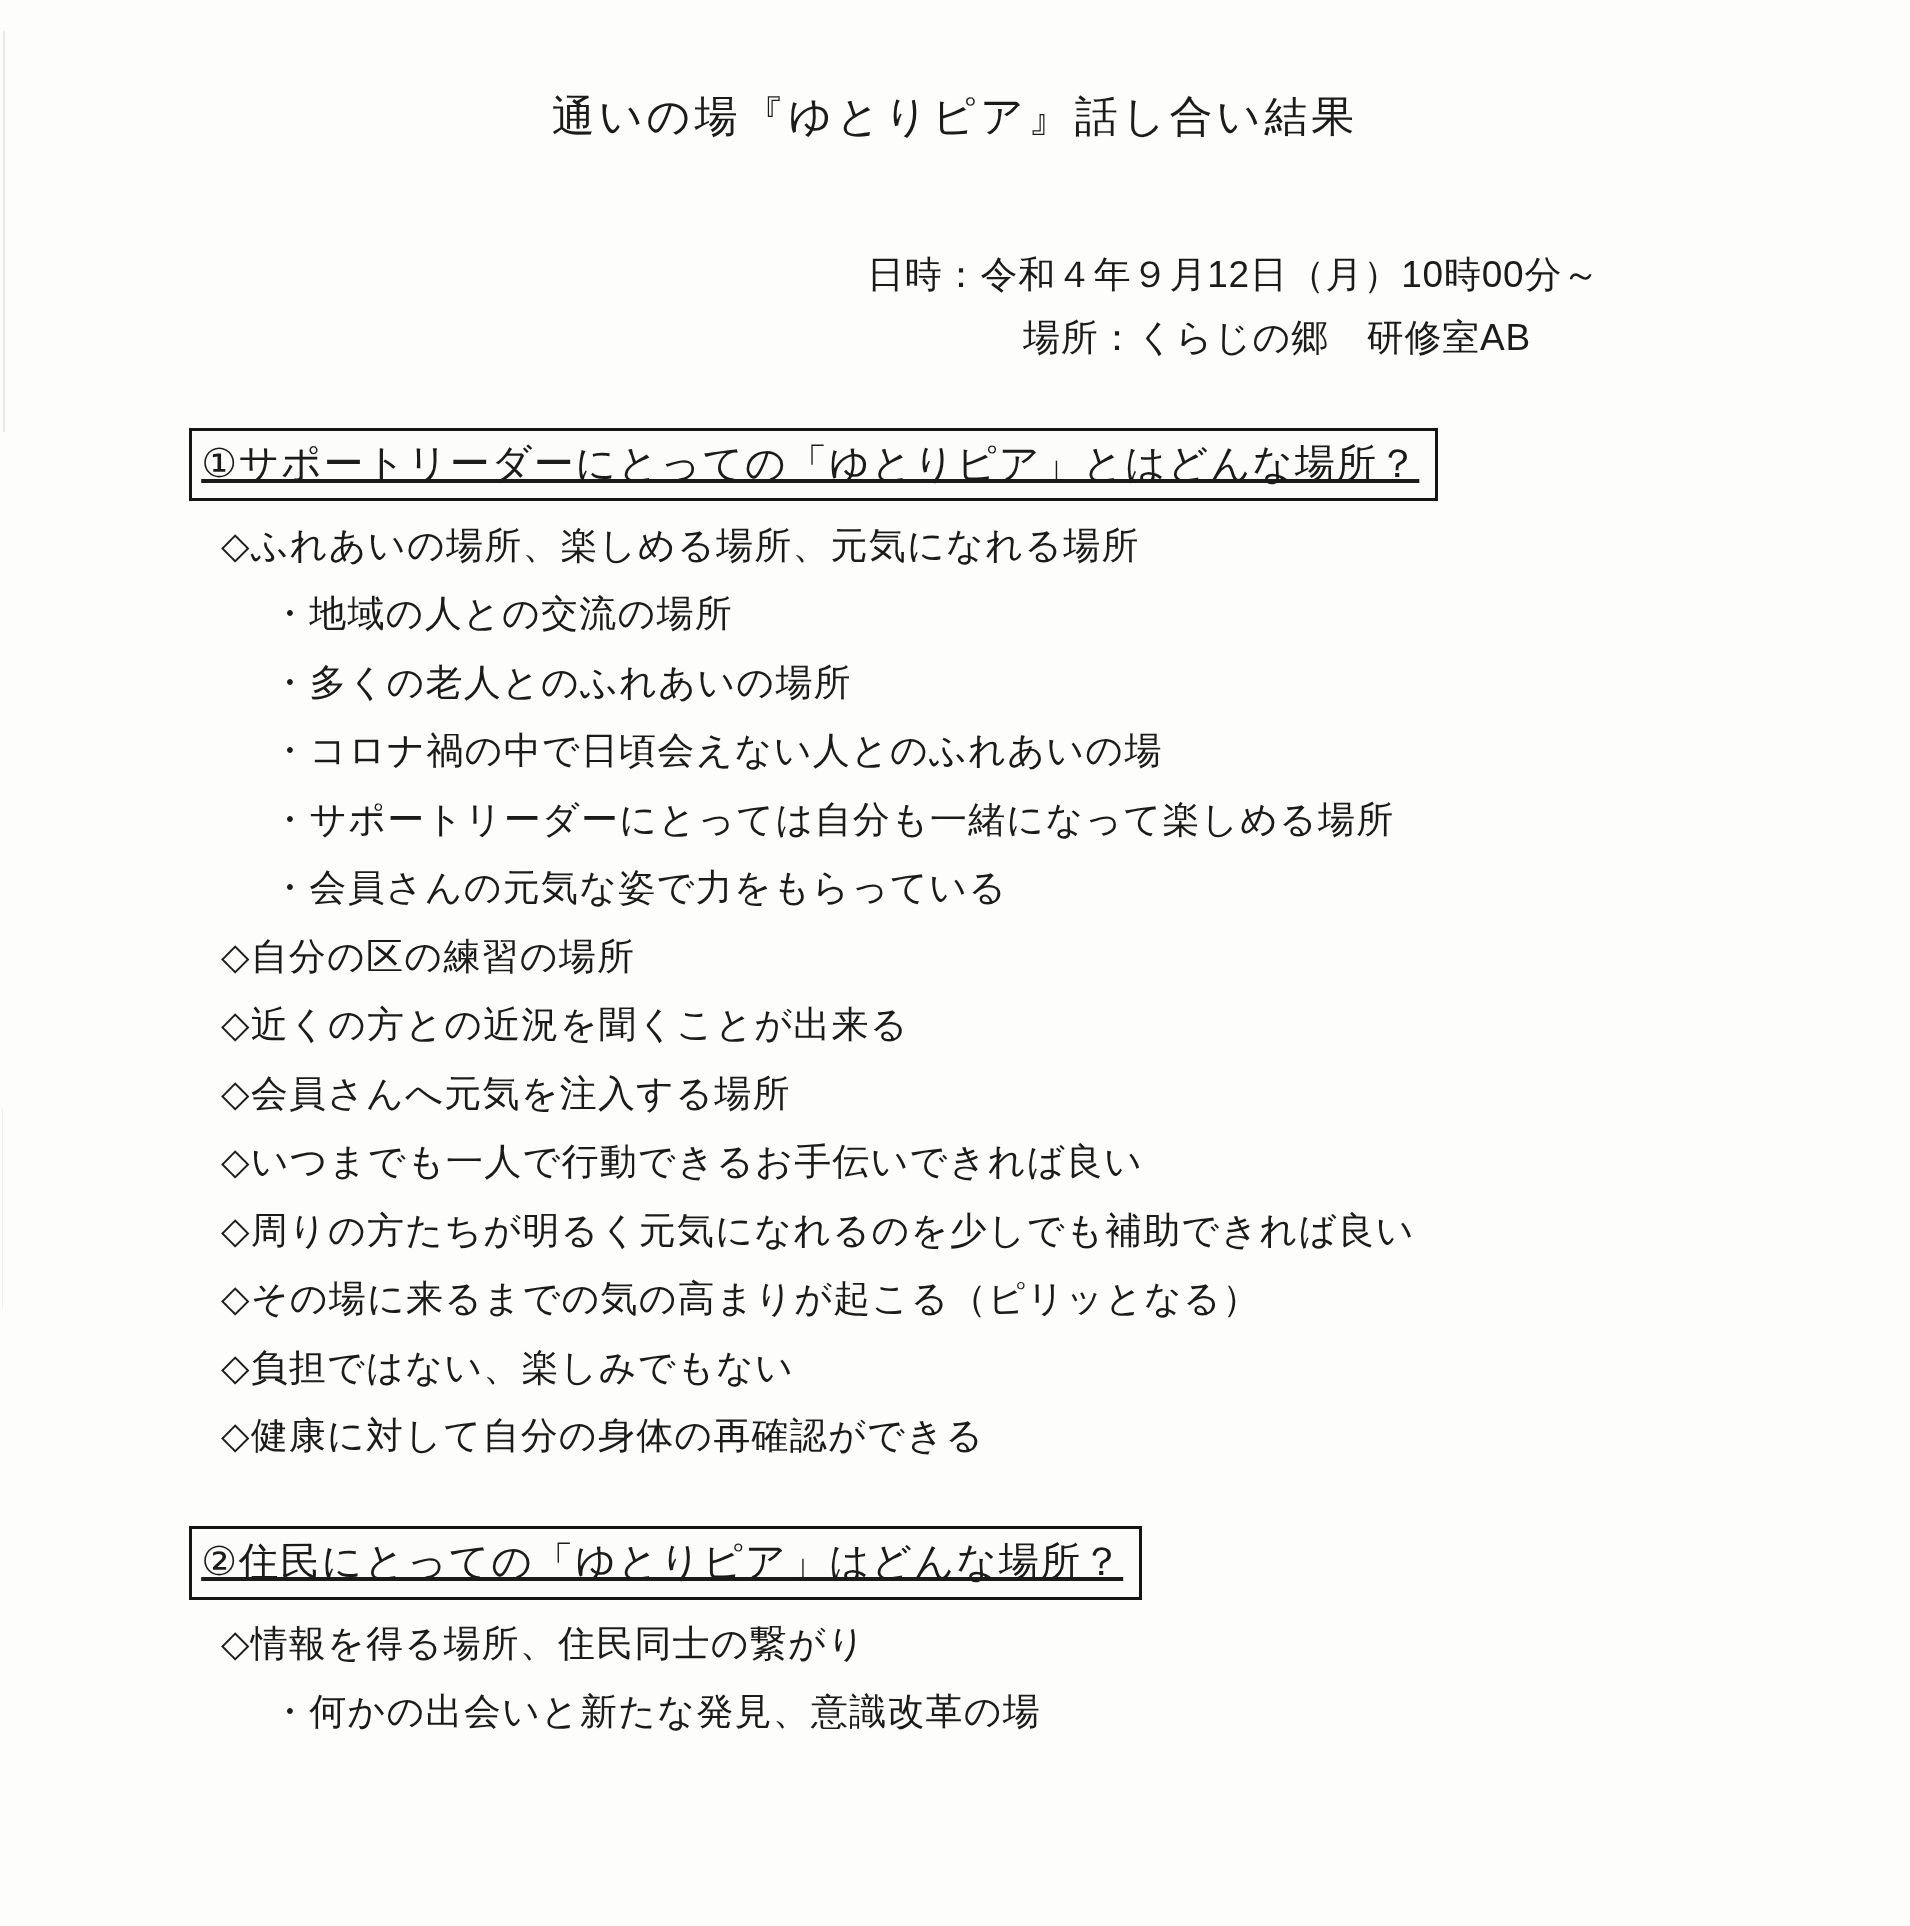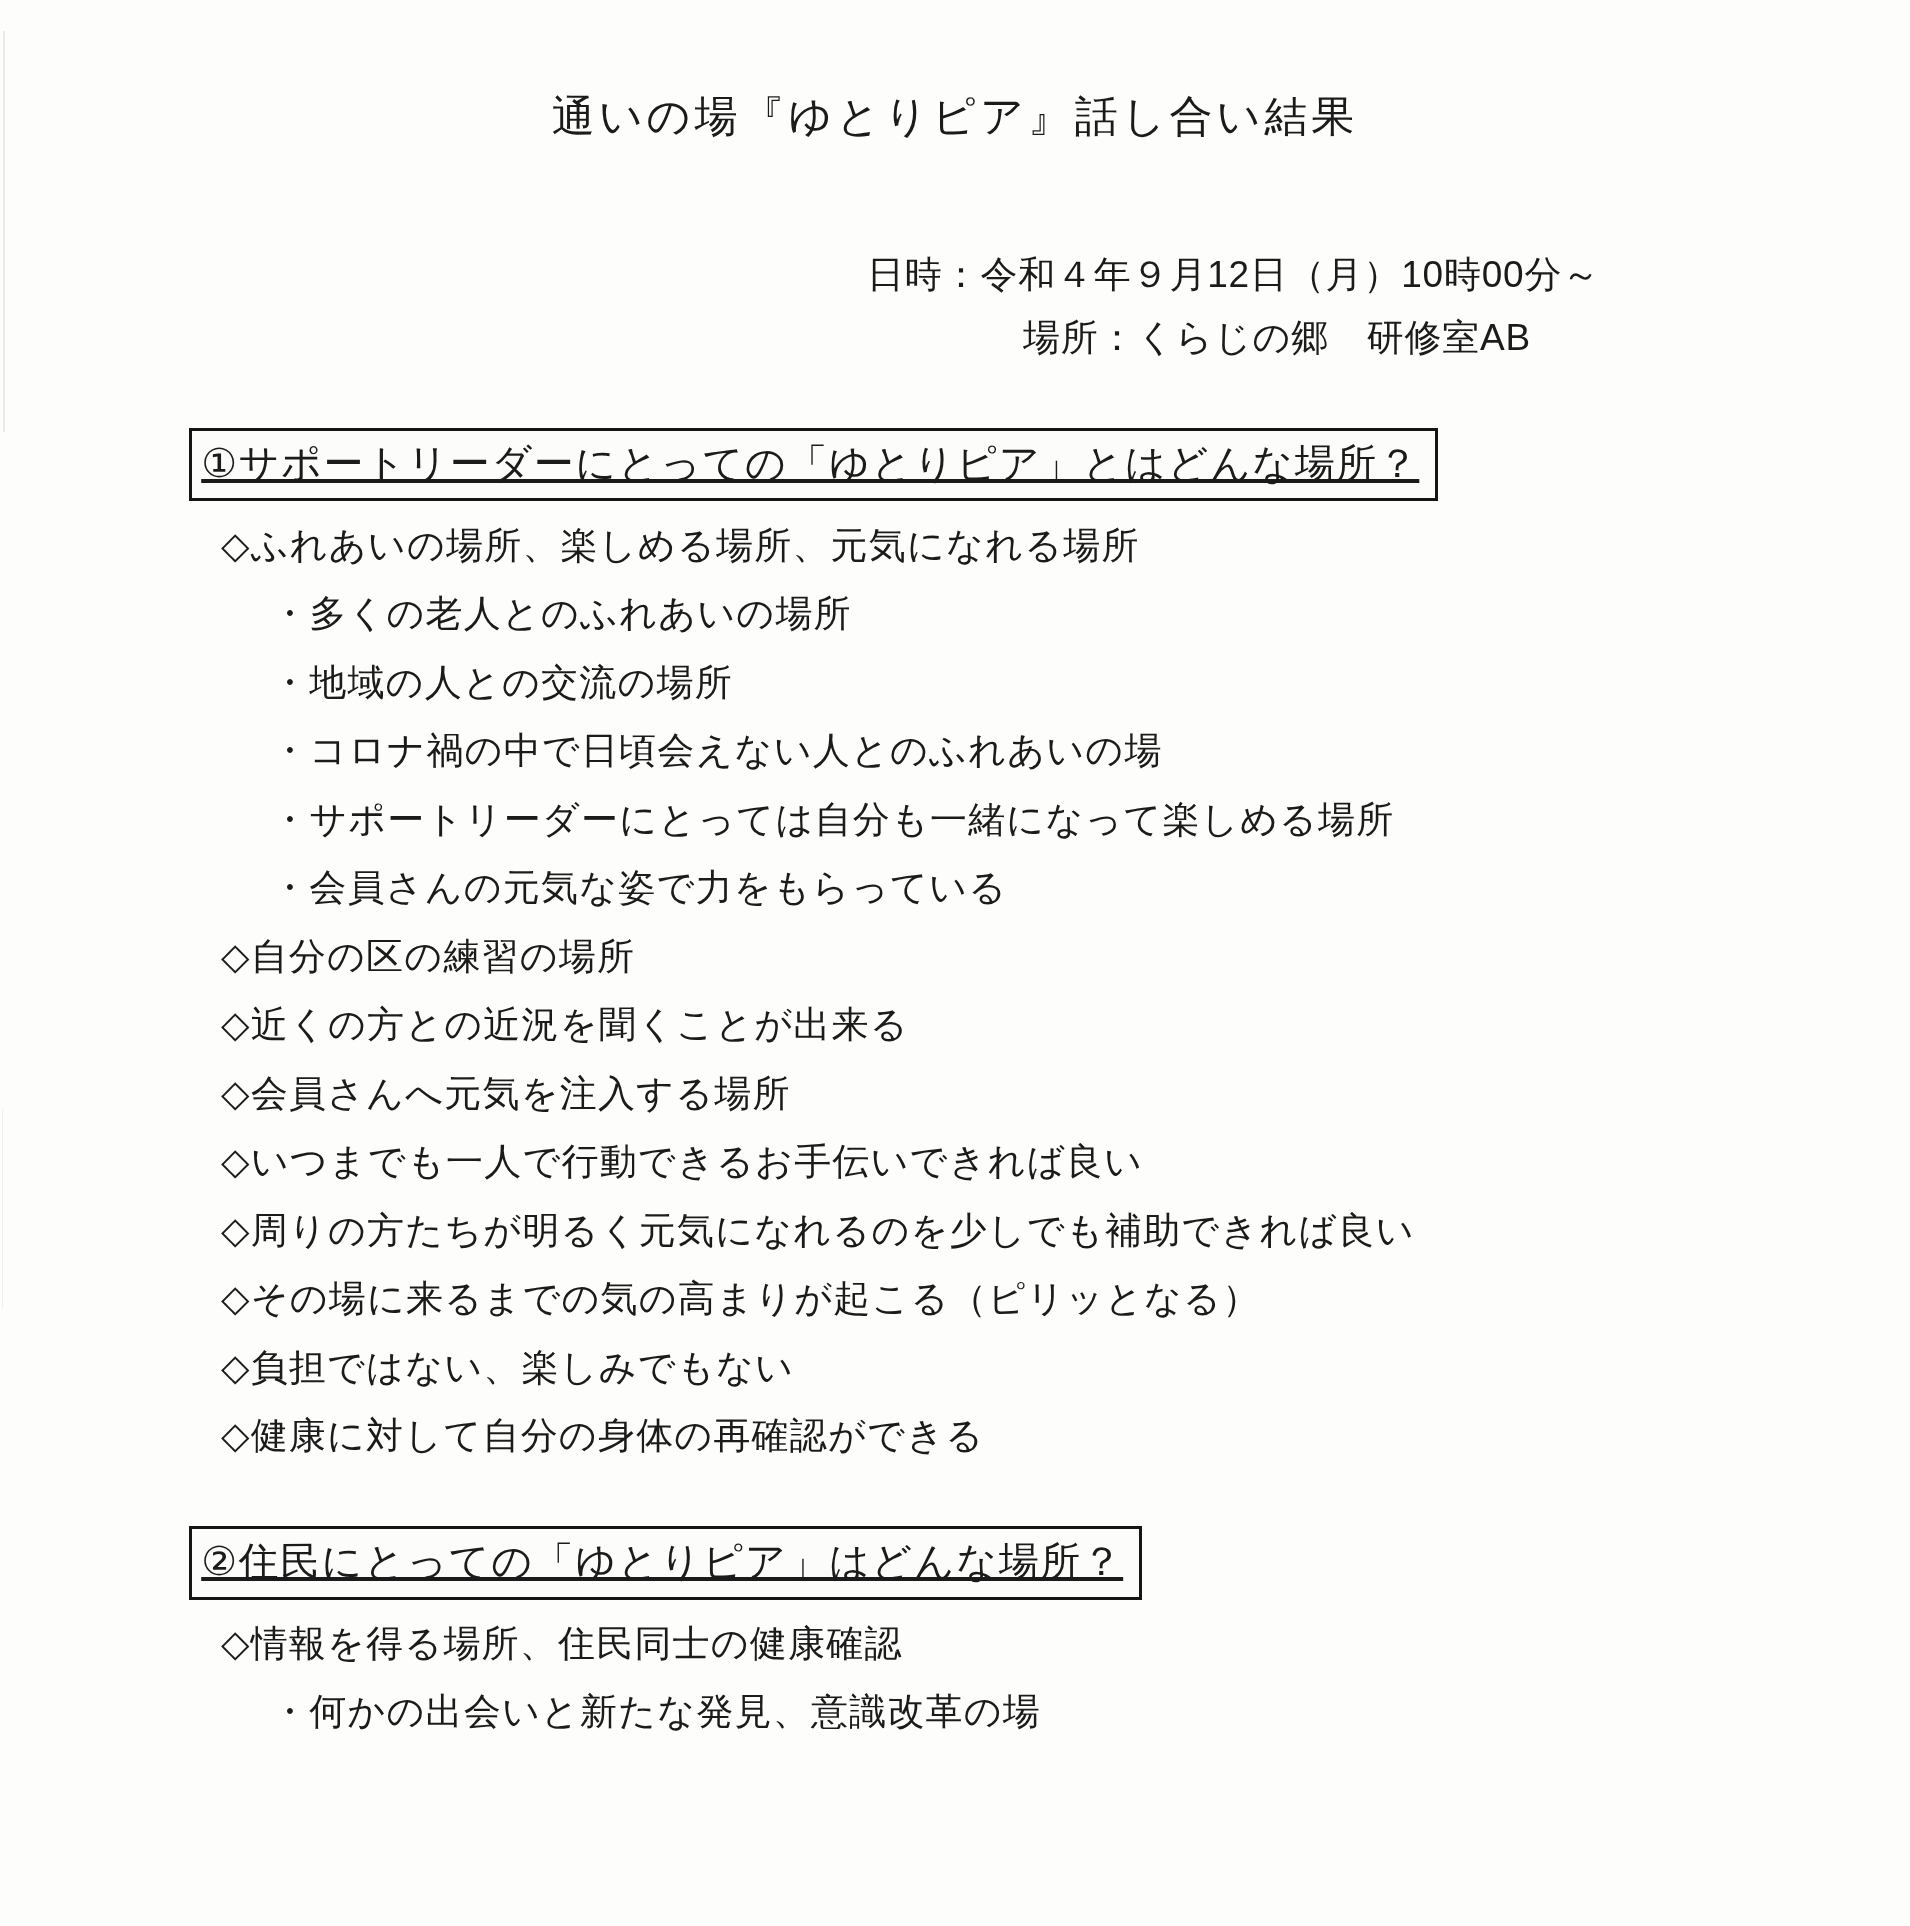--- a/index.html
+++ b/index.html
@@ -84,39 +84,39 @@
 
   <div class="meta meta-date">日時：令和４年９月12日（月）10時00分～</div>
   <div class="meta meta-place">場所：くらじの郷　研修室AB</div>
 
   <div>
     <div class="section-heading">①サポートリーダーにとっての「ゆとりピア」とはどんな場所？</div>
   </div>
 
   <div class="body-list">
     <div class="line"><span class="marker">◇</span><span>ふれあいの場所、楽しめる場所、元気になれる場所</span></div>
+    <div class="line indent"><span class="marker">・</span><span>地域の人との交流の場所</span></div>
     <div class="line indent"><span class="marker">・</span><span>多くの老人とのふれあいの場所</span></div>
-    <div class="line indent"><span class="marker">・</span><span>地域の人との交流の場所</span></div>
     <div class="line indent"><span class="marker">・</span><span>コロナ禍の中で日頃会えない人とのふれあいの場</span></div>
     <div class="line indent"><span class="marker">・</span><span>サポートリーダーにとっては自分も一緒になって楽しめる場所</span></div>
     <div class="line indent"><span class="marker">・</span><span>会員さんの元気な姿で力をもらっている</span></div>
     <div class="line"><span class="marker">◇</span><span>自分の区の練習の場所</span></div>
     <div class="line"><span class="marker">◇</span><span>近くの方との近況を聞くことが出来る</span></div>
     <div class="line"><span class="marker">◇</span><span>会員さんへ元気を注入する場所</span></div>
     <div class="line"><span class="marker">◇</span><span>いつまでも一人で行動できるお手伝いできれば良い</span></div>
     <div class="line"><span class="marker">◇</span><span>周りの方たちが明るく元気になれるのを少しでも補助できれば良い</span></div>
     <div class="line"><span class="marker">◇</span><span>その場に来るまでの気の高まりが起こる（ピリッとなる）</span></div>
     <div class="line"><span class="marker">◇</span><span>負担ではない、楽しみでもない</span></div>
     <div class="line"><span class="marker">◇</span><span>健康に対して自分の身体の再確認ができる</span></div>
   </div>
 
   <div>
     <div class="section-heading">②住民にとっての「ゆとりピア」はどんな場所？</div>
   </div>
 
   <div class="body-list">
-    <div class="line"><span class="marker">◇</span><span>情報を得る場所、住民同士の健康確認</span></div>
+    <div class="line"><span class="marker">◇</span><span>情報を得る場所、住民同士の繋がり</span></div>
     <div class="line indent"><span class="marker">・</span><span>何かの出会いと新たな発見、意識改革の場</span></div>
 
   </div>
 
 </div>
 
 
 </body></html>

